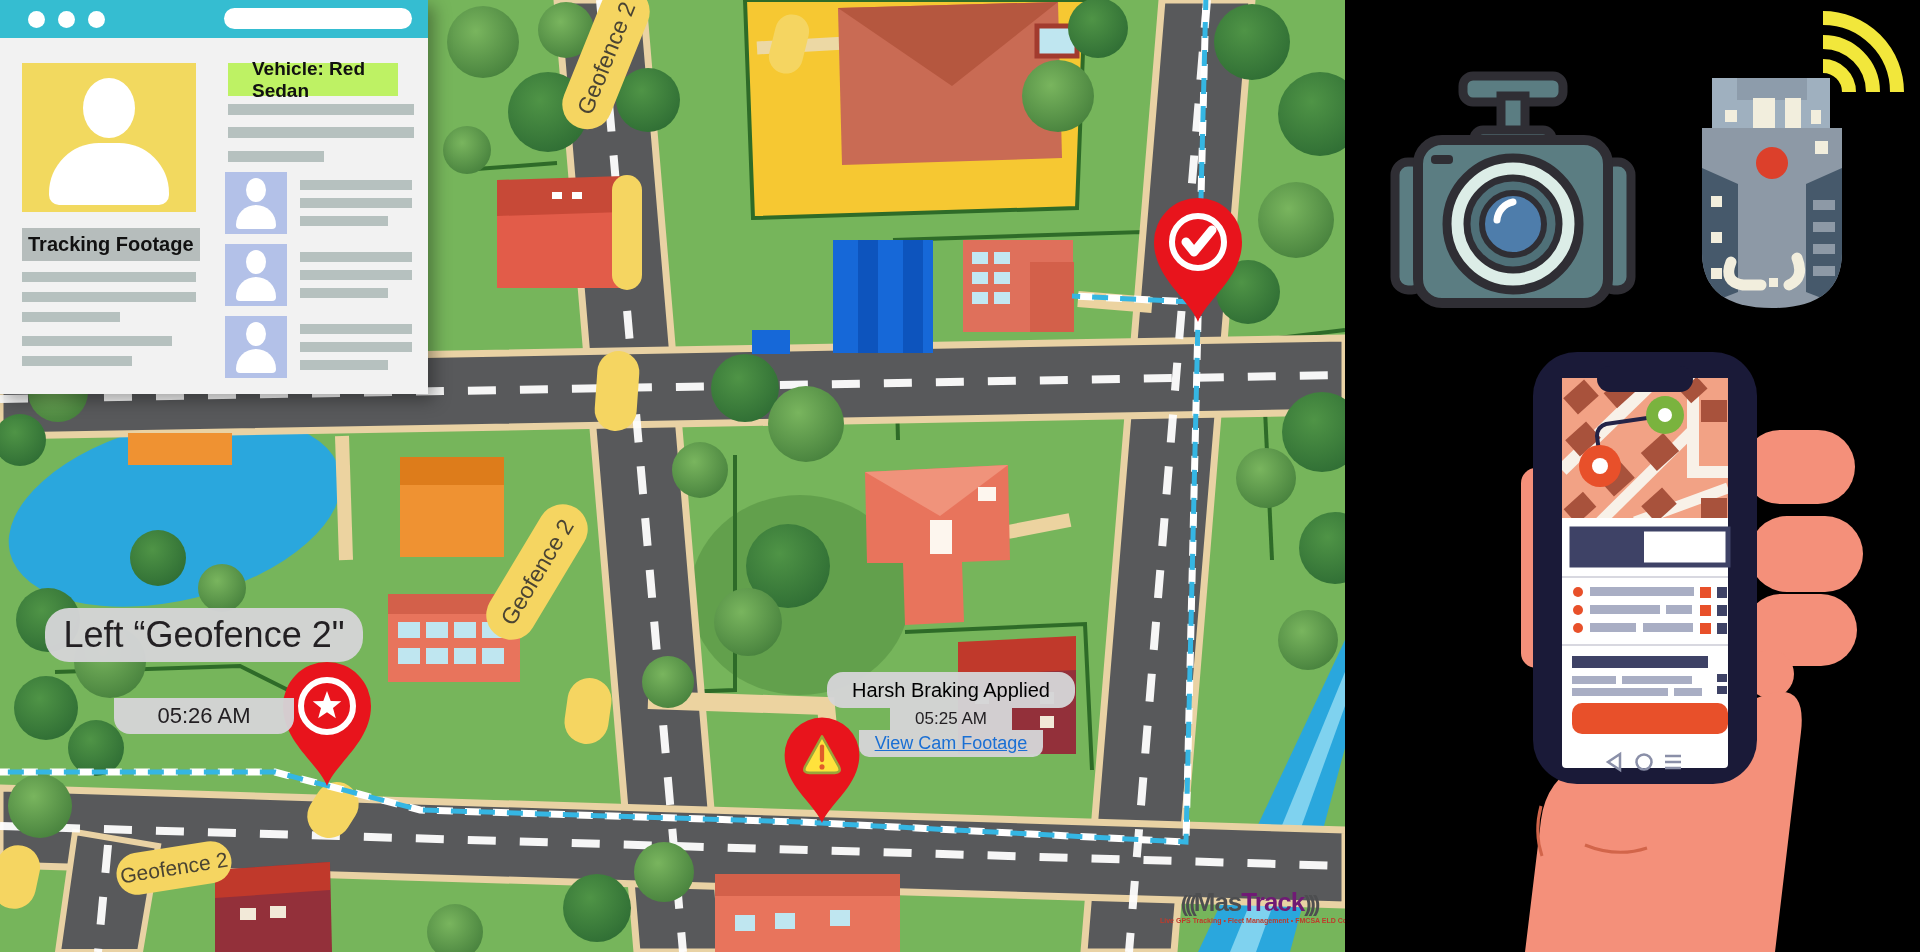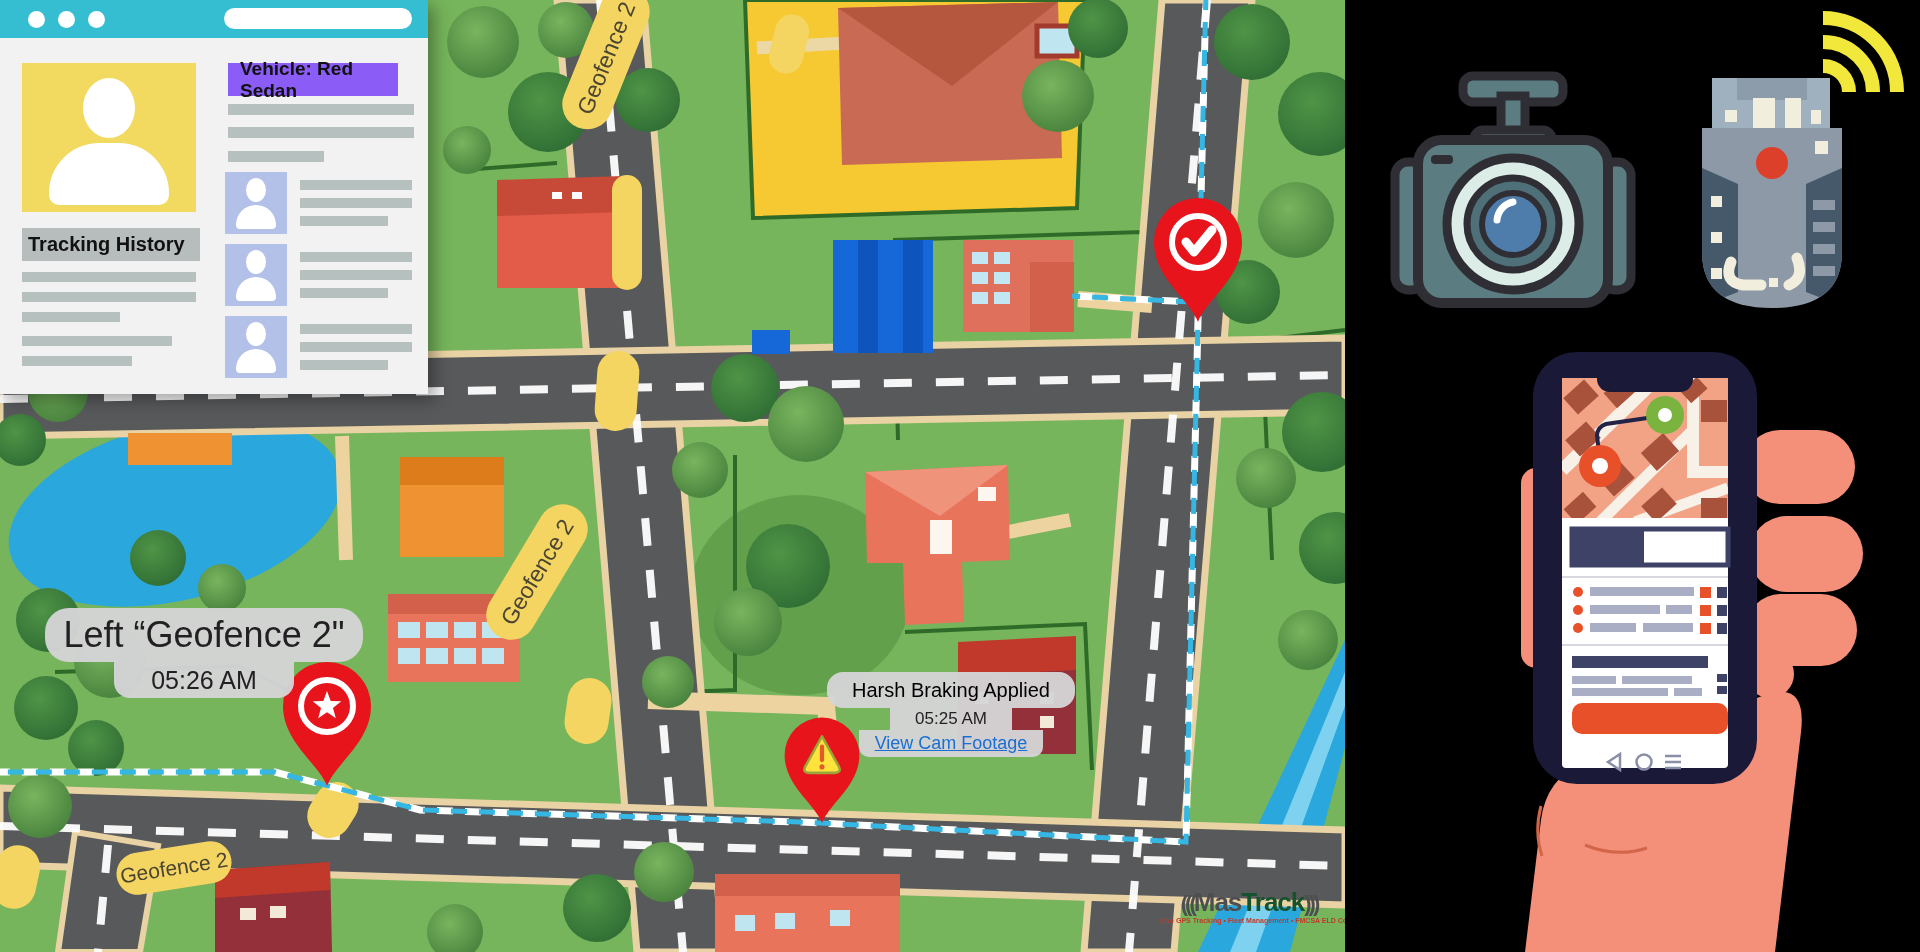--- a/index.html
+++ b/index.html
@@ -16,53 +16,53 @@
   #gpill-bottom{left:116px;top:847px;width:116px;height:42px;font-size:21px;transform:rotate(-9deg);}
 
   
   .tip{position:absolute;z-index:30;text-align:center;color:#232023;}
   .tip .pill{background:rgba(212,212,214,0.96);margin:0 auto;display:flex;align-items:center;justify-content:center;}
   #tip-arrival{left:923px;top:130px;width:238px;}
   #tip-arrival .t{height:66px;font-size:37px;border-radius:26px;}
   #tip-arrival .s{width:156px;height:37px;font-size:28px;border-radius:0 0 16px 16px;}
   #tip-exit{left:45px;top:608px;width:318px;}
   #tip-exit .t{height:54px;font-size:36px;border-radius:24px;}
-  #tip-exit .s{width:180px;height:36px;font-size:25px;border-radius:0 0 16px 16px;}
+  #tip-exit .s{width:180px;height:36px;font-size:22px;border-radius:0 0 16px 16px;margin-top:36px;}
   #tip-harsh{left:827px;top:672px;width:248px;}
   #tip-harsh .t{height:36px;font-size:20px;border-radius:16px;color:#000000;}
   #tip-harsh .s{width:122px;height:22px;font-size:17px;border-radius:0;}
   #tip-harsh .lk{width:184px;height:27px;font-size:18px;border-radius:0 0 10px 10px;}
   #tip-harsh a{color:#1a6fd4;}
 
   
   #logo{position:absolute;left:1160px;top:889px;width:178px;z-index:12;text-align:center;line-height:1;}
   .logo-main{font-weight:bold;font-size:26px;color:#4d4e50;letter-spacing:-1px;white-space:nowrap;}
   .logo-main .sig{font-size:22px;font-weight:bold;letter-spacing:-3px;}
-  .logo-main .track{color:#14532d;}
+  .logo-main .track{color:#701a75;}
   .logo-tag{font-size:7px;font-weight:bold;color:#c03a2b;margin-top:2px;white-space:nowrap;}
 
   
   #bwindow{position:absolute;left:0;top:0;width:428px;height:394px;z-index:40;background:#f2f2f2;
     box-shadow:6px 6px 16px rgba(0,0,0,0.35);}
   #bw-titlebar{position:absolute;left:0;top:0;width:428px;height:38px;background:#35bdd1;}
   .bw-dot{position:absolute;top:11px;width:17px;height:17px;border-radius:50%;background:#fff;}
   #bw-addr{position:absolute;left:224px;top:8px;width:188px;height:21px;border-radius:11px;background:#fff;}
   #bw-photo{position:absolute;left:22px;top:63px;width:174px;height:149px;background:#f2d95f;}
   .person{position:absolute;}
   .person::before{content:"";position:absolute;background:#fff;border-radius:50%;}
   .person::after{content:"";position:absolute;background:#fff;border-radius:50px 50px 10px 10px;}
   .person-lg::before{left:61px;top:15px;width:52px;height:60px;}
   .person-lg::after{left:27px;top:80px;width:120px;height:62px;}
   .person-sm::before{left:21px;top:6px;width:20px;height:24px;}
   .person-sm::after{left:11px;top:33px;width:40px;height:24px;border-radius:20px 20px 4px 4px;}
   #bw-profile-title{position:absolute;left:22px;top:228px;width:178px;height:33px;background:#b6bdbc;
     font-weight:bold;font-size:20px;color:#111;display:flex;align-items:center;padding-left:6px;box-sizing:border-box;}
   .bw-line{position:absolute;height:10px;background:#b6c1bf;}
-  #bw-vehicle{position:absolute;left:228px;top:63px;width:170px;height:33px;background:#8b5cf6;
-    font-weight:bold;font-size:19px;color:#111;display:flex;align-items:center;padding-left:12px;box-sizing:border-box;}
+  #bw-vehicle{position:absolute;left:228px;top:63px;width:170px;height:33px;background:#bef264;
+    font-weight:bold;font-size:19px;color:#111;display:flex;align-items:center;padding-left:24px;box-sizing:border-box;}
   .bw-row-box{position:absolute;left:225px;width:62px;height:62px;background:#b3c1e8;}
 
   #right-panel{position:absolute;left:1345px;top:0;width:575px;height:952px;background:#000;}
 </style>
 </head>
 <body>
 
 <div id="stage">
 
   <div id="map-wrap">
@@ -285,21 +285,21 @@
     <div id="bwindow">
       <div id="bw-titlebar">
         <div class="bw-dot" style="left:28px"></div>
         <div class="bw-dot" style="left:58px"></div>
         <div class="bw-dot" style="left:88px"></div>
         <div id="bw-addr"></div>
       </div>
       <div id="bw-photo">
         <div class="person person-lg" style="left:0;top:0;width:174px;height:149px;"></div>
       </div>
-      <div id="bw-profile-title">Tracking History</div>
+      <div id="bw-profile-title">Tracking Footage</div>
       <div class="bw-line" style="left:22px;top:272px;width:174px;"></div>
       <div class="bw-line" style="left:22px;top:292px;width:174px;"></div>
       <div class="bw-line" style="left:22px;top:312px;width:98px;"></div>
       <div class="bw-line" style="left:22px;top:336px;width:150px;"></div>
       <div class="bw-line" style="left:22px;top:356px;width:110px;"></div>
 
       <div id="bw-vehicle">Vehicle: Red Sedan</div>
       <div class="bw-line" style="left:228px;top:104px;width:186px;height:11px;"></div>
       <div class="bw-line" style="left:228px;top:127px;width:186px;height:11px;"></div>
       <div class="bw-line" style="left:228px;top:151px;width:96px;height:11px;"></div>

